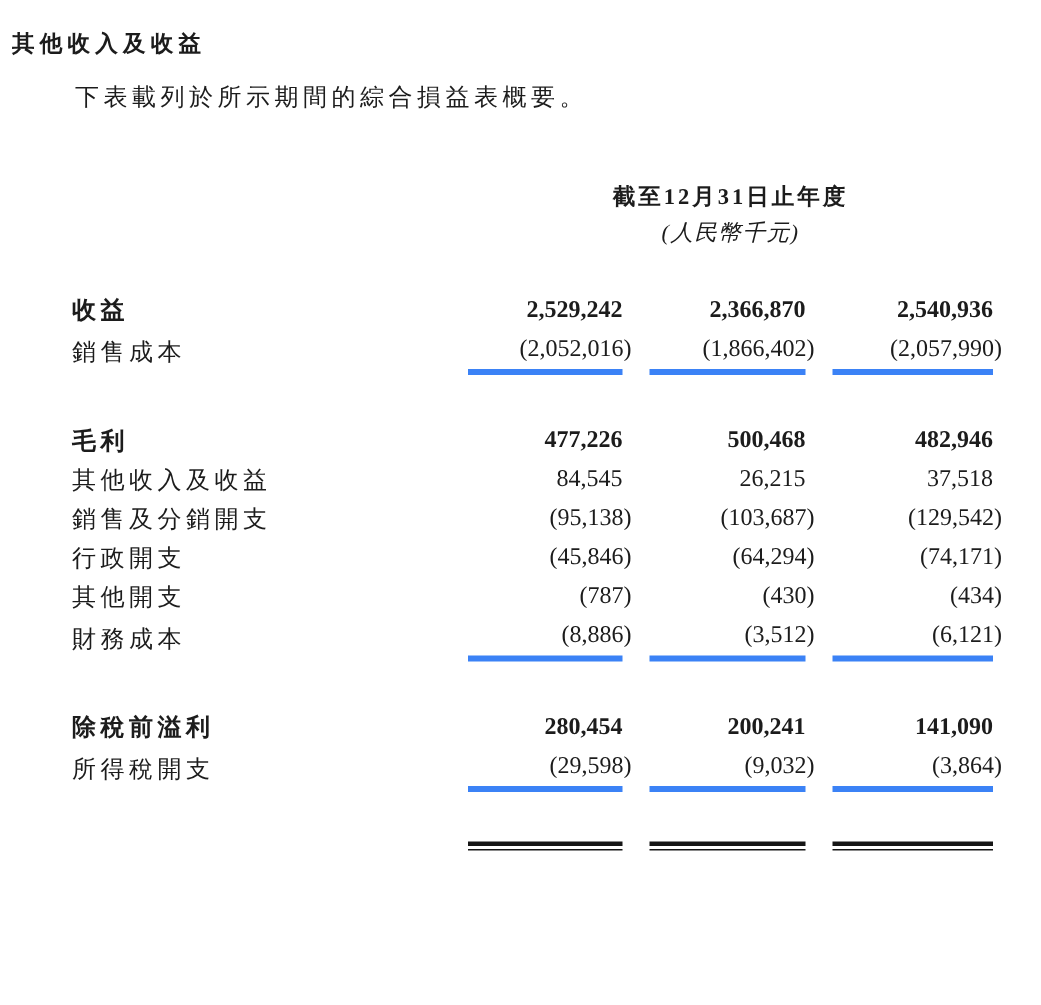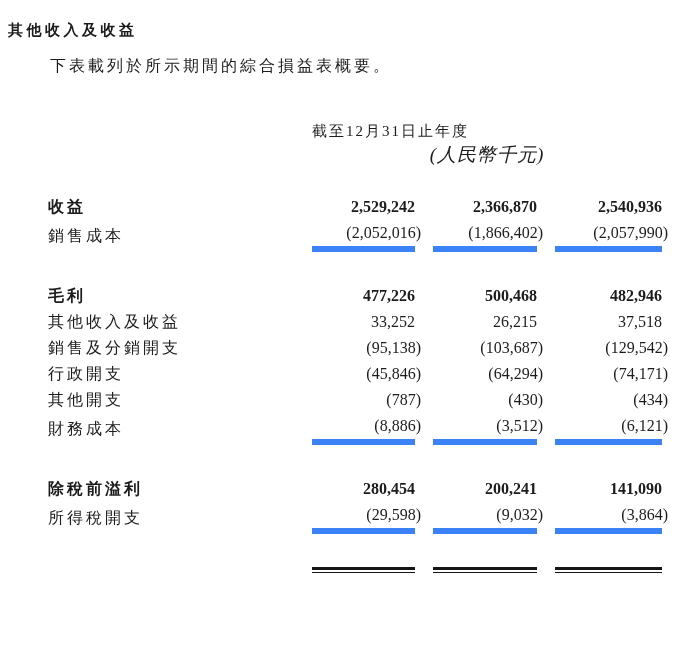--- a/index.html
+++ b/index.html
@@ -48,36 +48,37 @@
   td.lbl {
     text-align: left;
     letter-spacing: 3px;
   }
   td.num {
     text-align: right;
     font-variant-numeric: lining-nums;
   }
   tr.h1 td { height: 22px; }
   tr.h1 .period {
-    font-weight: normal;
+    text-align: center;
+    font-weight: bold;
     letter-spacing: 2px;
     font-size: 15px;
   }
   tr.h2 td { height: 30px; font-weight: bold; font-size: 15px; letter-spacing: 0.5px; }
   tr.h3 td { height: 26px; }
   tr.h3 .cur {
     text-align: center;
     font-style: italic;
-    font-size: 19px;
+    font-size: 15px;
     letter-spacing: 1px;
   }
   tr.sp td   { height: 26px; }
   tr.gaprow td { height: 31px; }
   tr.b td { font-weight: bold; }
-  td.u { border-bottom: 6px solid #3b82f6; }
+  td.u { border-bottom: 4px solid #3b82f6; }
   .hang { margin-right: -6px; }
   tr.dblrow td { height: 14px; vertical-align: top; }
   .dbl {
     height: 2px;
     border-top: 3px solid #161616;
     border-bottom: 1.5px solid #161616;
     margin-top: 2px;
   }
 </style>
 </head>
@@ -136,21 +137,21 @@
     <td class="lbl">毛利</td>
     <td class="num">477,226</td>
     <td></td>
     <td class="num">500,468</td>
     <td></td>
     <td class="num">482,946</td>
   </tr>
 
   <tr>
     <td class="lbl">其他收入及收益</td>
-    <td class="num">33,252</td>
+    <td class="num">84,545</td>
     <td></td>
     <td class="num">26,215</td>
     <td></td>
     <td class="num">37,518</td>
   </tr>
 
   <tr>
     <td class="lbl">銷售及分銷開支</td>
     <td class="num"><span class="hang">(95,138)</span></td>
     <td></td>

